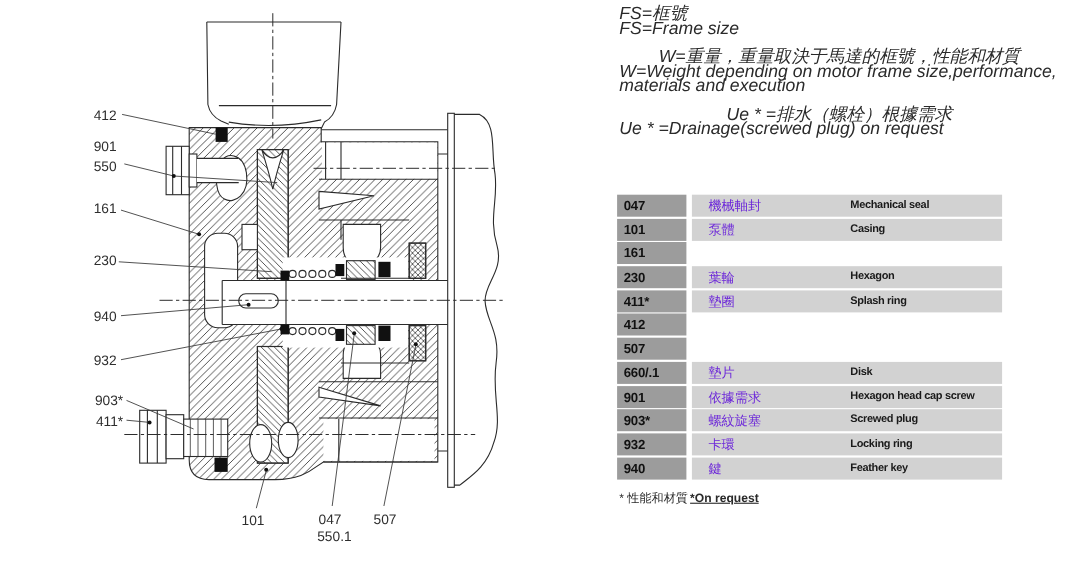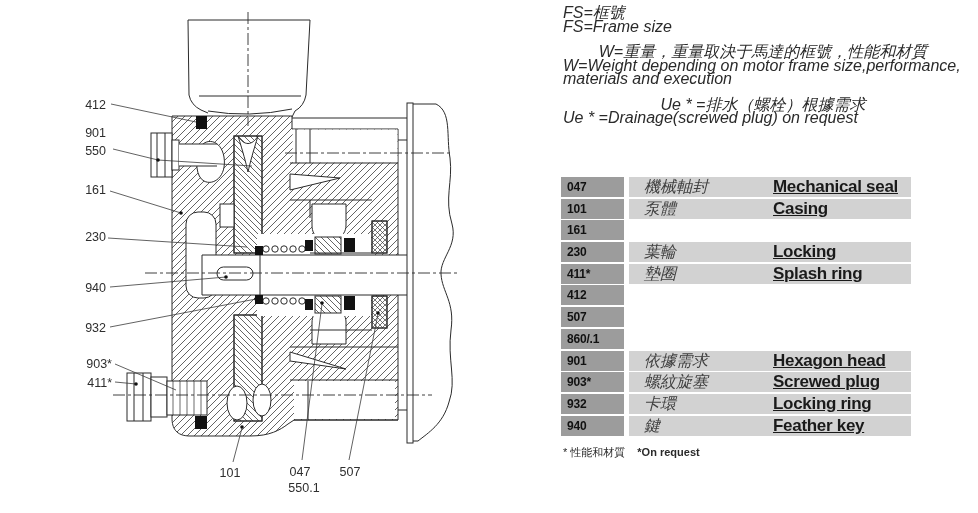--- a/index.html
+++ b/index.html
@@ -8,25 +8,25 @@
   
   #notes{position:absolute;left:563px;top:6px;width:400px;font-size:16px;line-height:13.5px;color:#2a2a2a;font-style:italic;}
   .note{white-space:nowrap;}
   .note.gap{margin-top:12px;text-align:center;}
   #legend{position:absolute;left:561px;top:177px;width:350px;}
   .lrow{display:flex;height:20px;margin-bottom:1.7px;}
   .lcode{width:63px;background:#9c9c9c;font-weight:bold;font-size:12px;line-height:20px;
          padding-left:6px;box-sizing:border-box;color:#111;letter-spacing:-0.2px;}
   .lgap{width:5px;}
   .ldesc{position:relative;width:282px;background:#d2d2d2;line-height:20px;}
-  .lzh{position:absolute;left:15px;top:0;font-size:16px;color:#404040;font-style:italic;}
-  .len{position:absolute;left:144px;top:0;font-size:17px;font-weight:bold;
-       letter-spacing:-0.3px;color:#1a1a1a;text-decoration:underline;}
+  .lzh{position:absolute;left:15px;top:0;font-size:12px;color:#6d28d9;}
+  .len{position:absolute;left:144px;top:0;font-size:10px;font-weight:bold;
+       letter-spacing:-0.3px;color:#1a1a1a;}
   #legend-foot{position:absolute;left:563px;top:445px;font-size:11px;color:#2a2a2a;}
-  #legend-foot .fe{margin-left:12px;font-weight:bold;}
+  #legend-foot .fe{margin-left:2px;font-weight:bold;text-decoration:underline;}
   
   #draw{position:absolute;left:0;top:0;}
   .callout{font-family:"Liberation Sans","DejaVu Sans",sans-serif;font-size:12.5px;fill:#2e2e2e;}
 </style>
 </head>
 <body>
 
 <div id="stage">
 
   <svg id="draw" width="560" height="513" viewBox="0 0 560 513">
@@ -230,42 +230,46 @@
     </div>
     <div class="lrow">
       <div class="lcode">161</div>
         <div class="lgap"></div>
     </div>
     <div class="lrow">
       <div class="lcode">230</div>
         <div class="lgap"></div>
       <div class="ldesc">
           <span class="lzh">葉輪</span>
-          <span class="len">Locking</span>
+          <span class="len">Hexagon</span>
         </div>
     </div>
     <div class="lrow">
       <div class="lcode">411*</div>
         <div class="lgap"></div>
       <div class="ldesc">
           <span class="lzh">墊圈</span>
           <span class="len">Splash ring</span>
         </div>
     </div>
     <div class="lrow">
       <div class="lcode">412</div>
         <div class="lgap"></div>
     </div>
     <div class="lrow">
       <div class="lcode">507</div>
         <div class="lgap"></div>
     </div>
     <div class="lrow">
-      <div class="lcode">860/.1</div>
-        <div class="lgap"></div>
+      <div class="lcode">660/.1</div>
+        <div class="lgap"></div>
+      <div class="ldesc">
+          <span class="lzh">墊片</span>
+          <span class="len">Disk</span>
+        </div>
     </div>
     <div class="lrow">
       <div class="lcode">901</div>
         <div class="lgap"></div>
       <div class="ldesc">
           <span class="lzh">依據需求</span>
           <span class="len">Hexagon head cap screw</span>
         </div>
     </div>
     <div class="lrow">

